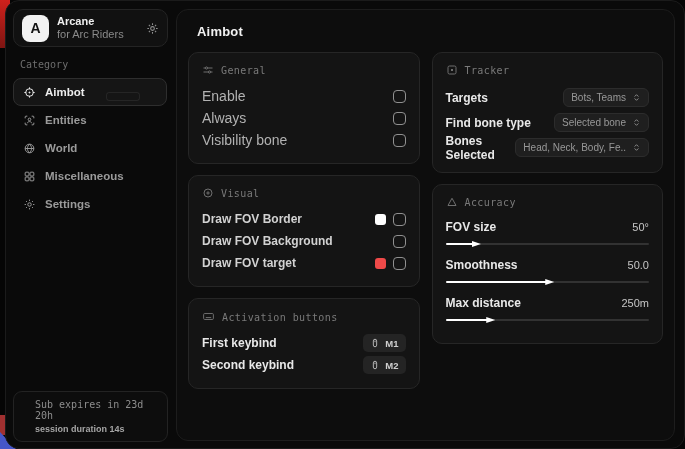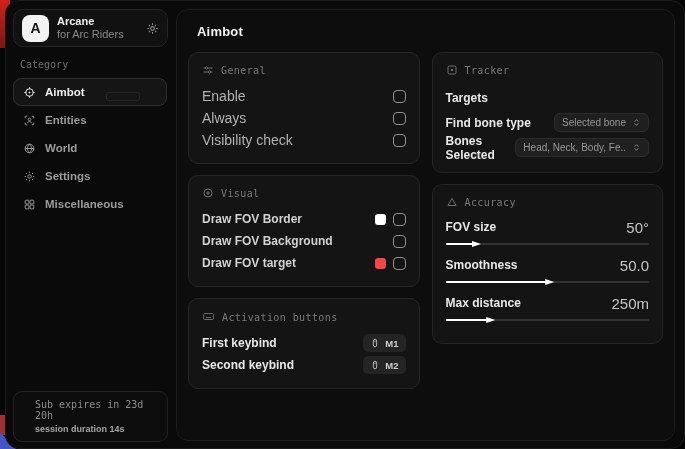--- a/index.html
+++ b/index.html
@@ -55,21 +55,21 @@
   .swatch { width:11px; height:11px; border-radius:3px; }
 
   .keypill { display:flex; align-items:center; gap:5px; background:#242424; border-radius:5px; padding:2px 7px; height:18px; color:#cfcfcf; }
   .keypill .ktxt { font-size:9.5px; font-weight:bold; }
 
   .dropdown { display:flex; align-items:center; gap:6px; background:#1f1f1f; border:1px solid #2c2c2c; border-radius:6px; padding:2px 7px; height:19px; color:#989898; }
   .dropdown .dtxt { font-size:10px; white-space:nowrap; }
 
   .acc-row { margin-bottom:6px; }
   .acc-top { display:flex; align-items:center; justify-content:space-between; height:20px; }
-  .acc-val { font-size:15px; color:#c6c6c6; }
+  .acc-val { font-size:11px; color:#c6c6c6; }
   .slider { position:relative; height:8px; margin:3px 0 7px 0; }
   .slider-track { position:absolute; left:0; right:0; top:3px; height:2px; background:#323232; border-radius:2px; }
   .slider-fill { position:absolute; left:0; top:3px; height:2px; background:#ffffff; border-radius:2px; }
   .slider-thumb { position:absolute; top:0; width:9px; height:8px; background:#ffffff; clip-path:polygon(0 12%,100% 50%,0 88%); transform:translateX(-2px); }
 </style>
 </head>
 <body>
 
 <div class="stage">
   <div class="bg-red-top"></div>
@@ -122,36 +122,36 @@
             <svg width="13" height="13" viewBox="0 0 24 24" fill="none" stroke="currentColor" stroke-width="1.8">
                 <circle cx="12" cy="12" r="8"></circle>
                 <path d="M4 12h16M12 4c-2.5 2.3-3.8 5-3.8 8s1.3 5.7 3.8 8c2.5-2.3 3.8-5 3.8-8S14.5 6.3 12 4z"></path>
               </svg>
           </span>
           <span>World</span>
         </div>
         <div class="nav-item">
           <span class="nicon">
             <svg width="13" height="13" viewBox="0 0 24 24" fill="none" stroke="currentColor" stroke-width="1.8">
-                <circle cx="12" cy="12" r="3.2"></circle>
-                <path d="M12 3v2.4M12 18.6V21M3 12h2.4M18.6 12H21M5.6 5.6l1.7 1.7M16.7 16.7l1.7 1.7M18.4 5.6l-1.7 1.7M7.3 16.7l-1.7 1.7"></path>
-              </svg>
-          </span>
-          <span>Settings</span>
-        </div>
-        <div class="nav-item">
-          <span class="nicon">
-            <svg width="13" height="13" viewBox="0 0 24 24" fill="none" stroke="currentColor" stroke-width="1.8">
                 <rect x="4" y="4" width="7" height="7" rx="1.5"></rect>
                 <rect x="13" y="4" width="7" height="7" rx="1.5"></rect>
                 <rect x="4" y="13" width="7" height="7" rx="1.5"></rect>
                 <rect x="13" y="13" width="7" height="7" rx="1.5"></rect>
               </svg>
           </span>
           <span>Miscellaneous</span>
+        </div>
+        <div class="nav-item">
+          <span class="nicon">
+            <svg width="13" height="13" viewBox="0 0 24 24" fill="none" stroke="currentColor" stroke-width="1.8">
+                <circle cx="12" cy="12" r="3.2"></circle>
+                <path d="M12 3v2.4M12 18.6V21M3 12h2.4M18.6 12H21M5.6 5.6l1.7 1.7M16.7 16.7l1.7 1.7M18.4 5.6l-1.7 1.7M7.3 16.7l-1.7 1.7"></path>
+              </svg>
+          </span>
+          <span>Settings</span>
         </div>
       </div>
 
       <div class="sub-card">
         <div class="sub-line1">Sub expires in 23d 20h</div>
         <div class="sub-line2">session duration 14s</div>
       </div>
     </div>
 
     <div class="main">
@@ -174,21 +174,21 @@
             </div>
             <div class="row">
               <span class="lbl-dim">Enable</span>
               <span class="checkbox"></span>
             </div>
             <div class="row">
               <span class="lbl-dim">Always</span>
               <span class="checkbox"></span>
             </div>
             <div class="row">
-              <span class="lbl-dim">Visibility check</span>
+              <span class="lbl-dim">Visibility bone</span>
               <span class="checkbox"></span>
             </div>
           </div>
 
           <div class="panel">
             <div class="panel-head">
               <span class="picon">
                 <svg width="12" height="12" viewBox="0 0 24 24" fill="none" stroke="currentColor" stroke-width="2">
                     <circle cx="12" cy="12" r="8"></circle>
                     <path d="M12 8.5v7M8.5 12h7"></path>
@@ -262,20 +262,28 @@
               <span class="picon">
                 <svg width="12" height="12" viewBox="0 0 24 24" fill="none" stroke="currentColor" stroke-width="2">
                     <rect x="4" y="4" width="16" height="16" rx="3"></rect>
                     <rect x="10" y="10" width="4" height="4" fill="currentColor" stroke="none"></rect>
                   </svg>
               </span>
               <span class="panel-title">Tracker</span>
             </div>
             <div class="row" style="height:25px">
               <span class="lbl-strong">Targets</span>
+              <span class="dropdown">
+                <span class="dtxt">Bots, Teams</span>
+                <span style="display:flex">
+                  <svg width="9" height="9" viewBox="0 0 24 24" fill="none" stroke="currentColor" stroke-width="2.4">
+                      <path d="M7 9.5 12 4.5l5 5M7 14.5l5 5 5-5"></path>
+                    </svg>
+                </span>
+              </span>
             </div>
             <div class="row" style="height:25px">
               <span class="lbl-strong">Find bone type</span>
               <span class="dropdown">
                 <span class="dtxt">Selected bone</span>
                 <span style="display:flex">
                   <svg width="9" height="9" viewBox="0 0 24 24" fill="none" stroke="currentColor" stroke-width="2.4">
                       <path d="M7 9.5 12 4.5l5 5M7 14.5l5 5 5-5"></path>
                     </svg>
                 </span>

